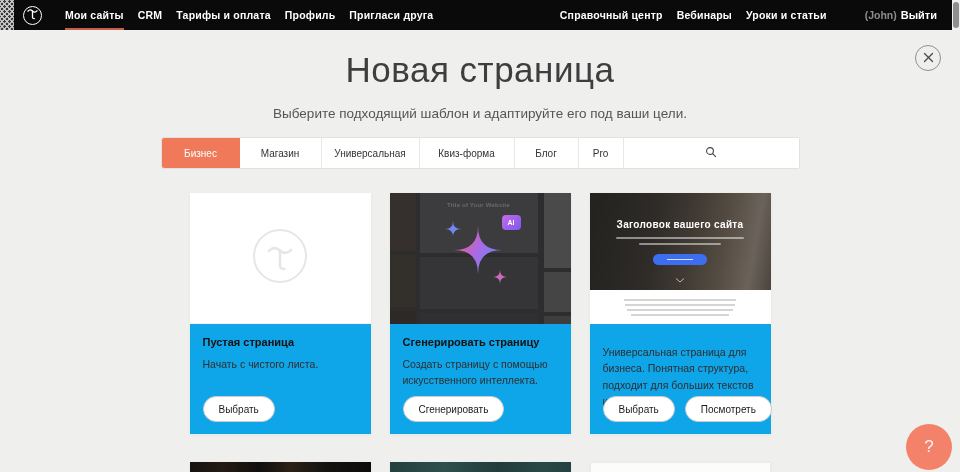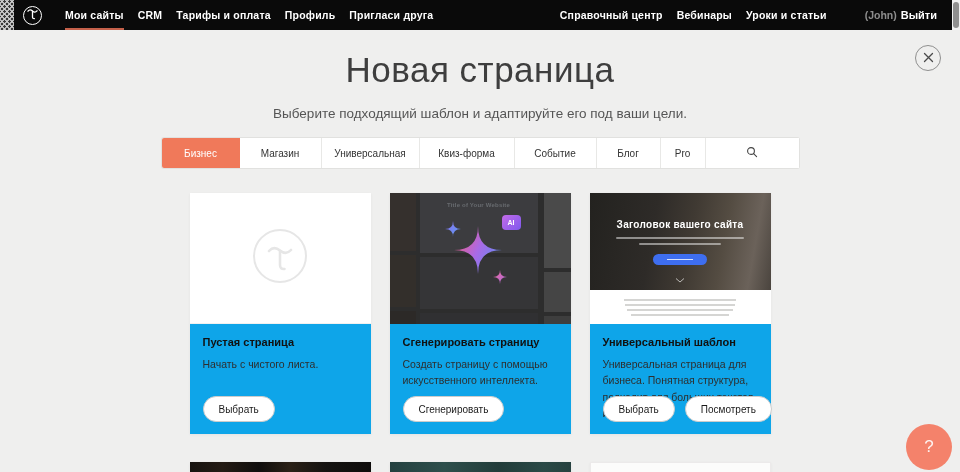--- a/index.html
+++ b/index.html
@@ -153,21 +153,20 @@
 </button>
 
 <h1 class="page-title">Новая страница</h1>
 <div class="page-subtitle">Выберите подходящий шаблон и адаптируйте его под ваши цели.</div>
 
 <div class="tabs">
   <div class="tab t0 active">Бизнес</div>
   <div class="tab t1">Магазин</div>
   <div class="tab t2">Универсальная</div>
   <div class="tab t3">Квиз-форма</div>
-  <div class="tab t4">Событие</div>
   <div class="tab t5">Блог</div>
   <div class="tab t6">Pro</div>
   <div class="tab t7">
     <span>
       <svg width="12" height="12" viewBox="0 0 12 12">
         <circle cx="5" cy="5" r="3.4" fill="none" stroke="#444" stroke-width="1.1"></circle>
         <path d="M7.6 7.6 L10.6 10.6" stroke="#444" stroke-width="1.1" stroke-linecap="round"></path>
       </svg>
     </span>
   </div>
@@ -256,21 +255,20 @@
         </div>
       </div>
       <div class="tpl-strip">
         <div class="tl tl1"></div>
         <div class="tl tl2"></div>
         <div class="tl tl3"></div>
         <div class="tl tl4"></div>
       </div>
     </div>
     <div class="card-body">
-      <div class="card-title">Универсальный шаблон</div>
       <div class="card-desc">Универсальная страница для бизнеса. Понятная структура, подходит для больших текстов и списков.</div>
     </div>
     <div class="card-actions">
       <button class="pill-btn">Выбрать</button>
       <button class="pill-btn">Посмотреть</button>
     </div>
   </div>
 
   <div class="card partial">
     <div class="partial-img p1"></div>

